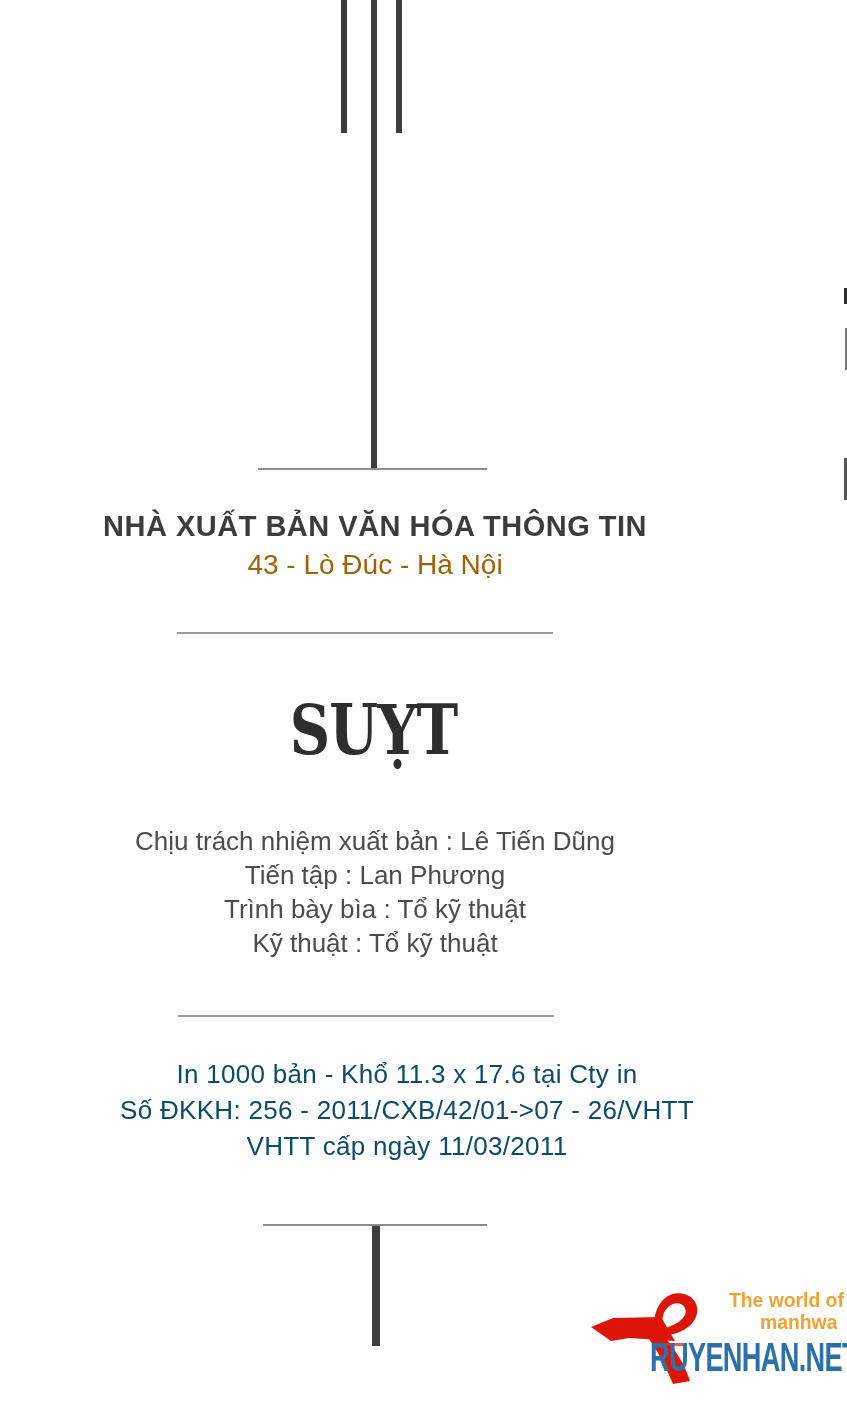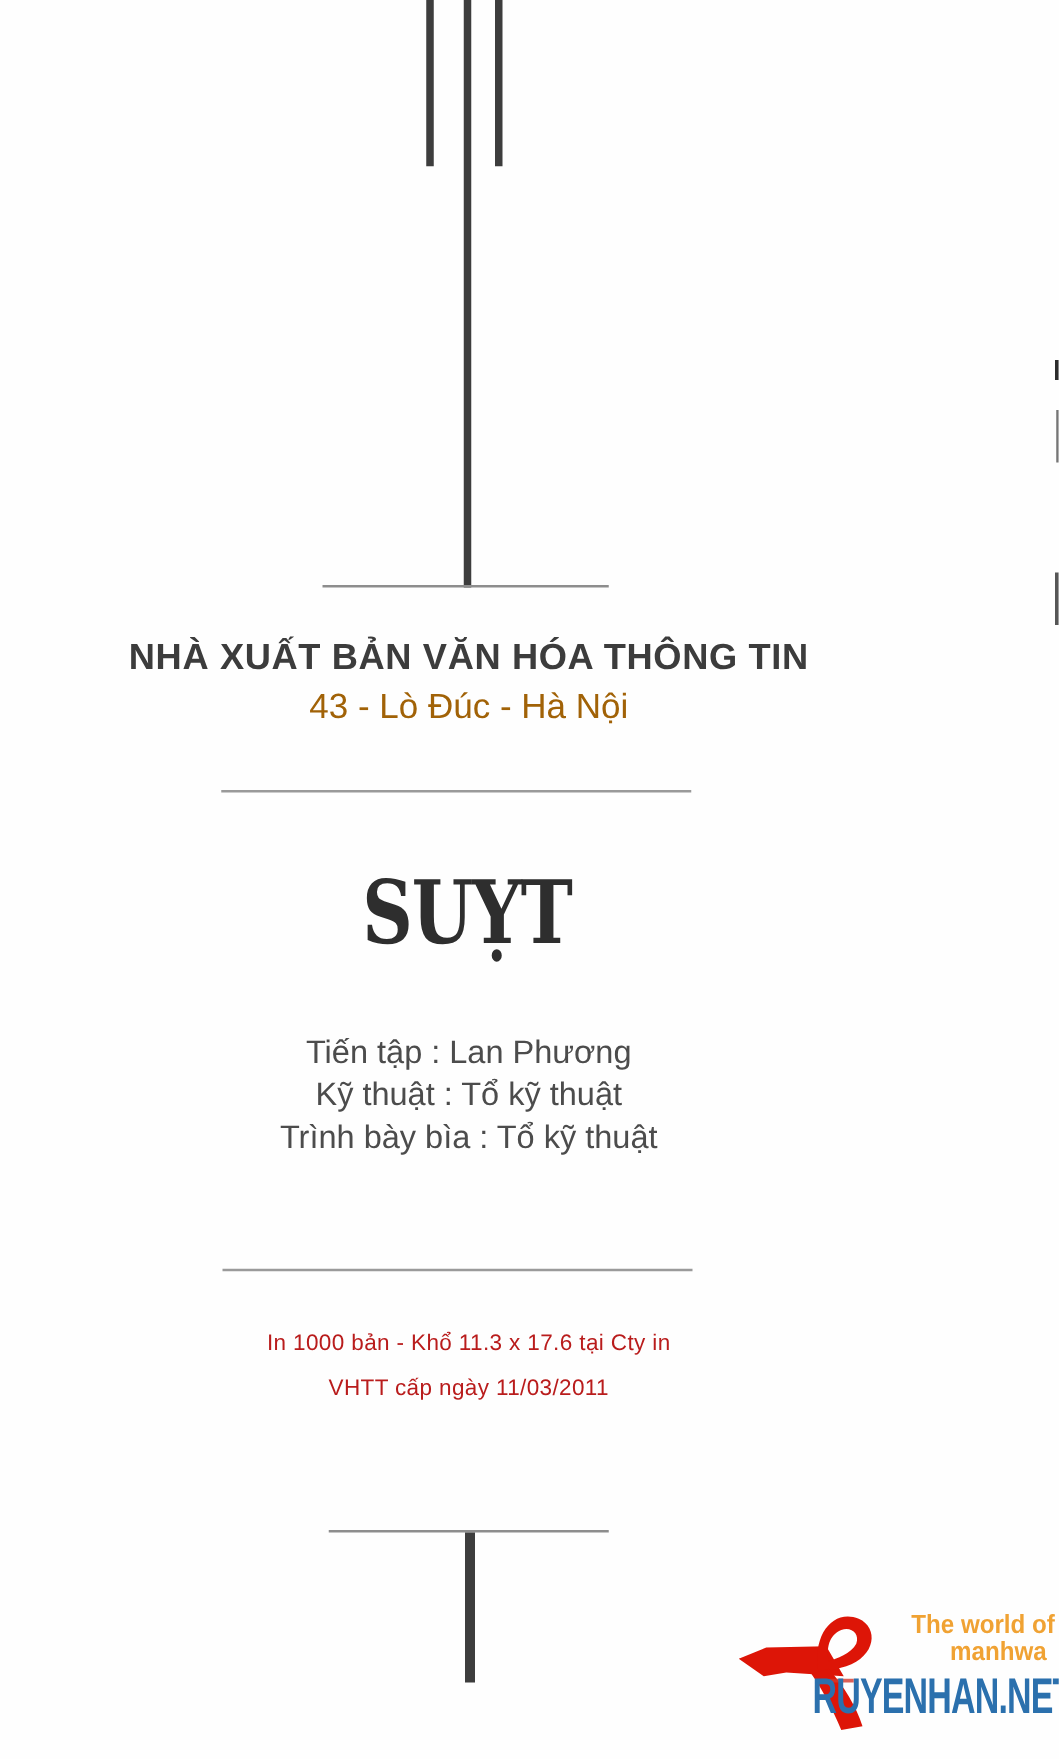--- a/index.html
+++ b/index.html
@@ -30,21 +30,21 @@
   .cblock{position:absolute;left:0;width:750px;text-align:center;color:#3f3f3f;}
   .publisher{top:510px;font-size:29px;font-weight:bold;letter-spacing:.5px;color:#3c3c3c;}
   .address{top:549px;font-size:28px;color:#a16207;}
   .book-title{
     top:688px;
     font-family:"DejaVu Serif","Liberation Serif",serif;
     font-weight:bold;font-size:70px;letter-spacing:-1px;color:#2e2e2e;
     transform:scaleX(.8);transform-origin:368px 50%;
   }
   .credits{top:824px;font-size:26px;line-height:34px;color:#4c4c4c;}
-  .printing{top:1056px;font-size:18px;line-height:36px;color:#b91c1c;letter-spacing:.3px;}
+  .printing{top:1056px;font-size:26px;line-height:36px;color:#0c4a6e;letter-spacing:.3px;margin-left:32px;}
   .credits div,.printing div{white-space:nowrap;}
 
   
   .watermark{position:absolute;right:0;bottom:0;width:260px;height:130px;}
   .wm-tagline{
     position:absolute;right:3px;top:12px;text-align:right;
     font-weight:bold;font-size:21px;line-height:22px;color:#f0a233;
     transform:scaleX(.92);transform-origin:100% 0;
   }
   .wm-tagline .l2{padding-right:7px;}
@@ -73,29 +73,31 @@
   <div class="hrule hrule-470"></div>
 
   <div class="cblock publisher">NHÀ XUẤT BẢN VĂN HÓA THÔNG TIN</div>
   <div class="cblock address">43 - Lò Đúc - Hà Nội</div>
 
   <div class="hrule hrule-633"></div>
 
   <div class="cblock book-title">SUỴT</div>
 
   <div class="cblock credits">
+    <div>Chịu trách nhiệm xuất bản : Lê Tiến Dũng</div>
     <div>Tiến tập : Lan Phương</div>
+    <div>Trình bày bìa : Tổ kỹ thuật</div>
     <div>Kỹ thuật : Tổ kỹ thuật</div>
-    <div>Trình bày bìa : Tổ kỹ thuật</div>
   </div>
 
   <div class="hrule hrule-1016"></div>
 
   <div class="cblock printing">
     <div>In 1000 bản - Khổ 11.3 x 17.6 tại Cty in</div>
+    <div>Số ĐKKH: 256 - 2011/CXB/42/01-&gt;07 - 26/VHTT</div>
     <div>VHTT cấp ngày 11/03/2011</div>
   </div>
 
   <div class="hrule hrule-1225"></div>
   <div class="vbar vbar-bottom-mid"></div>
 
   <div class="artifact art1"></div>
   <div class="artifact art2"></div>
   <div class="artifact art3"></div>
 

